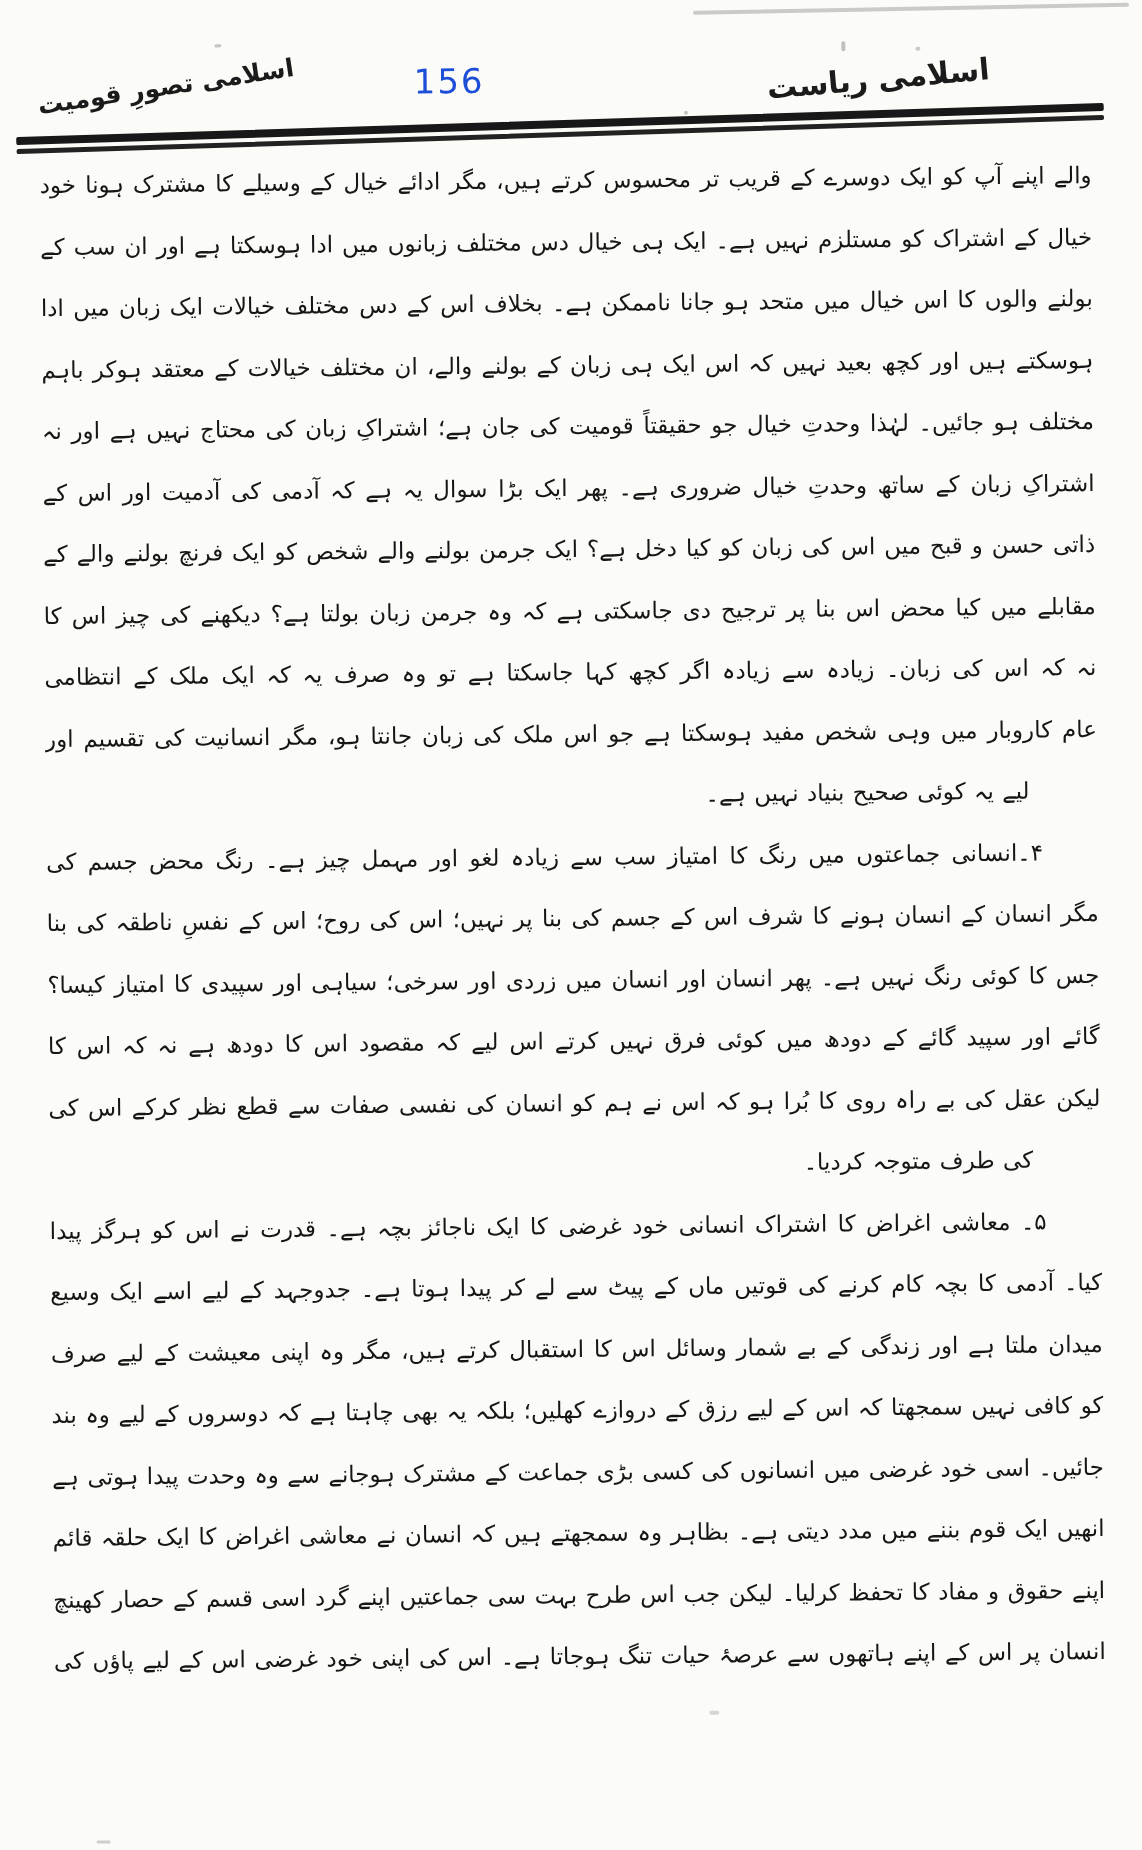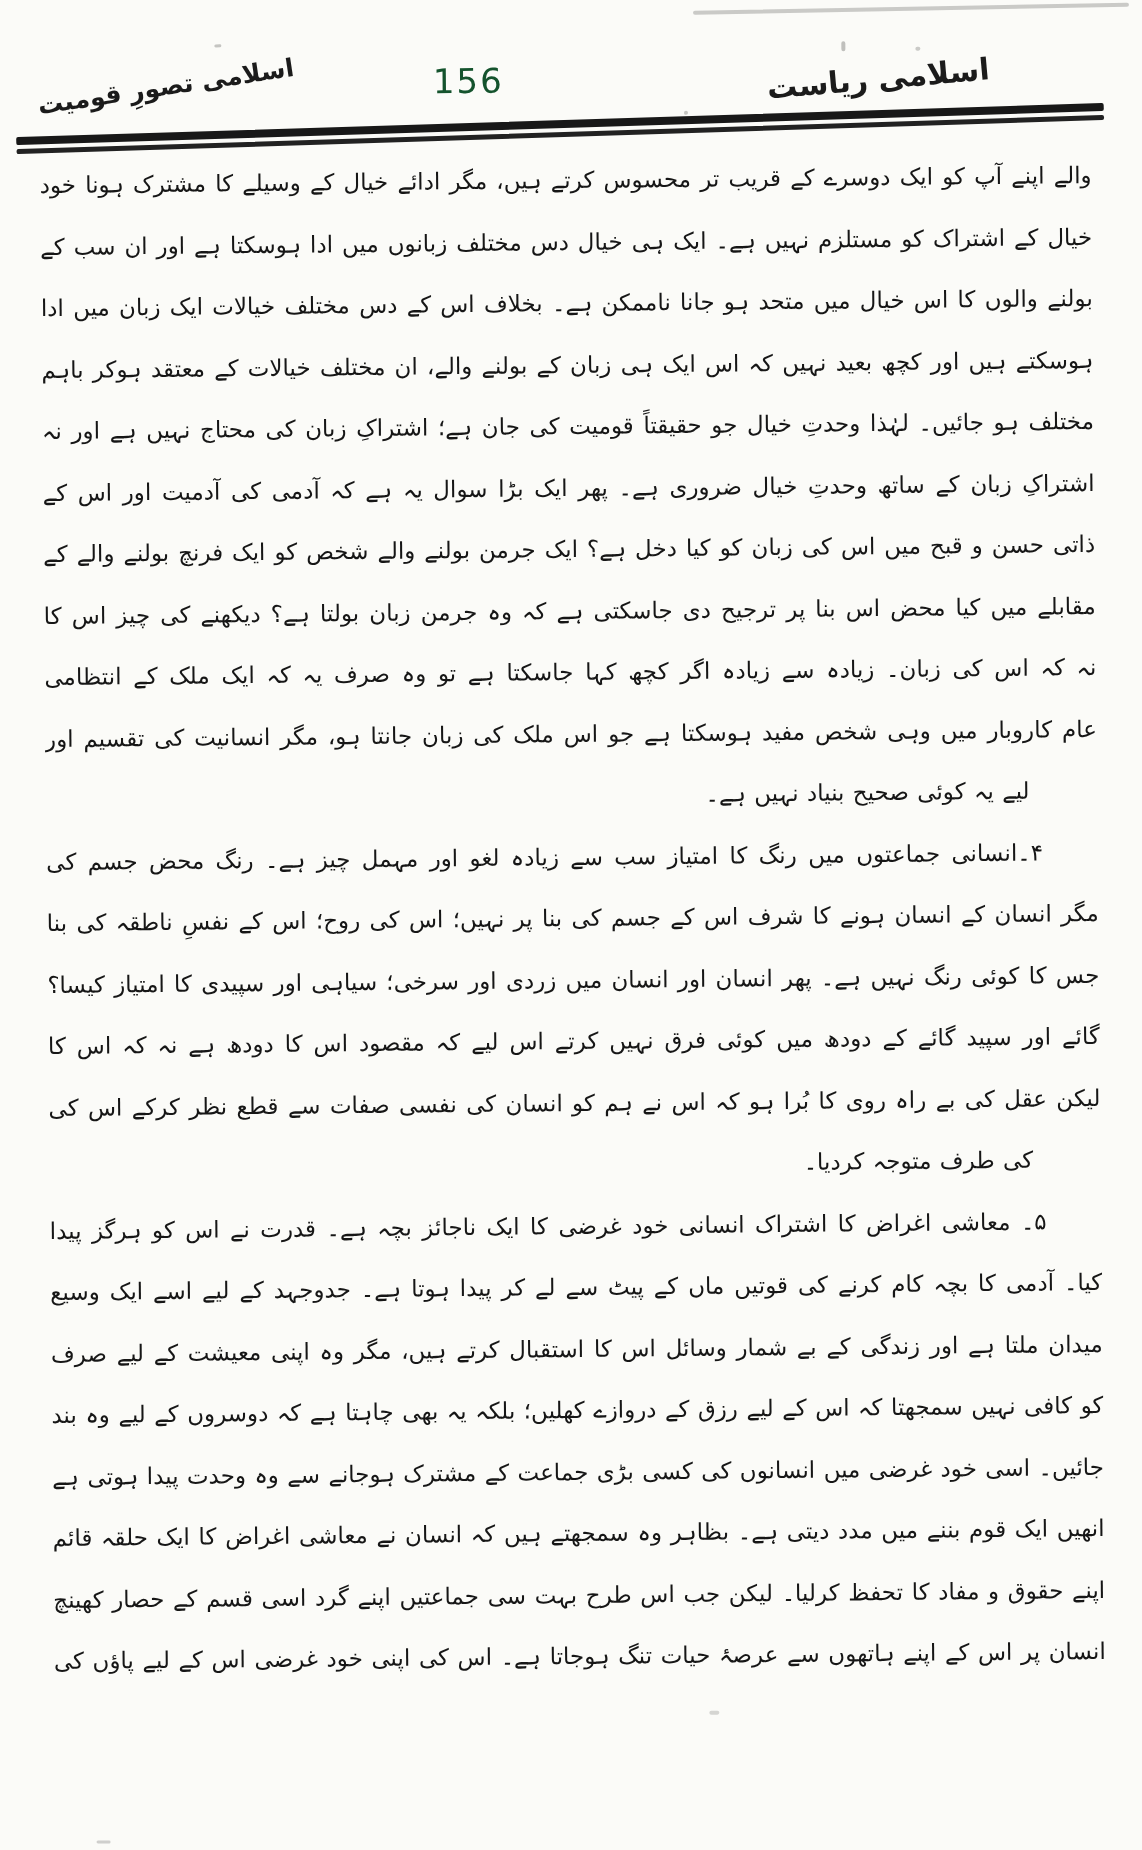--- a/index.html
+++ b/index.html
@@ -20,22 +20,22 @@
   
   .header-right-title{
     position:absolute;top:64px;right:146px;
     font-size:30px;font-weight:bold;
     transform:rotate(-4.5deg);
     direction:rtl;white-space:nowrap;
     color:#1b1b1b;
   }
   .page-number{
     position:absolute;top:60px;left:420px;width:90px;
-    text-align:right;font-size:34px;letter-spacing:2px;
-    color:#14532d;
+    text-align:left;font-size:34px;letter-spacing:2px;
+    color:#1d4ed8;
   }
   .header-left-title{
     position:absolute;top:86px;left:46px;
     font-size:25px;font-weight:bold;
     transform:rotate(-8deg);transform-origin:left bottom;
     direction:rtl;white-space:nowrap;
     color:#1b1b1b;
   }
   .header-rule{
     position:absolute;top:120px;left:22px;width:1088px;

